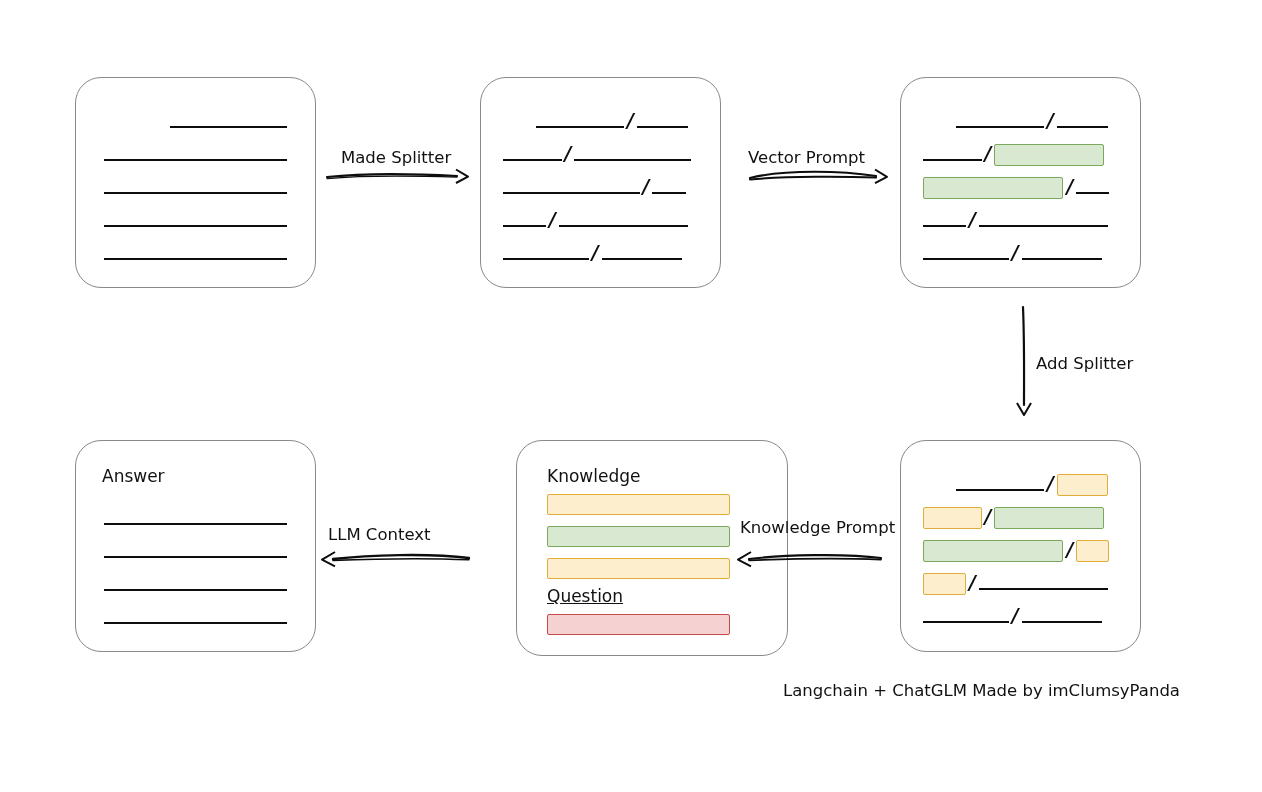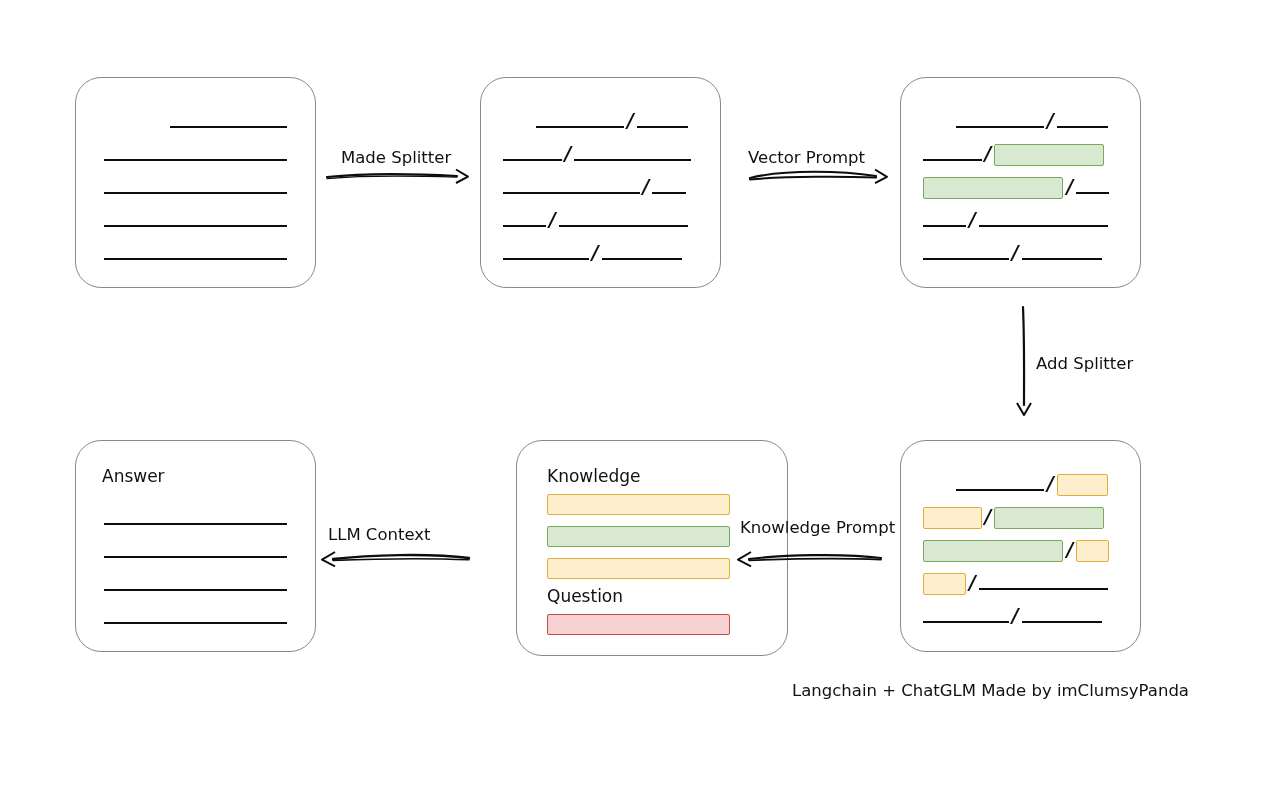--- a/index.html
+++ b/index.html
@@ -124,21 +124,21 @@
       <div class="row" style="top: 128px; padding-left: 28px; padding-right: 28px;">
         <span class="seg" style="width: 183px;"></span>
       </div>
       <div class="row" style="top: 161px; padding-left: 28px; padding-right: 28px;">
         <span class="seg" style="width: 183px;"></span>
       </div>
     </div>
 
   <div class="doc-box" id="node-prompt" style="left:480px;top:440px;width:272px;height:216px;margin-left:36px;">
     <div class="box-title" style="left:30px;top:25px;">Knowledge</div>
-    <div class="box-title" style="left:30px;top:145px;">Question</div>
+    <div class="box-title" style="left:30px;top:145px;text-decoration:underline;">Question</div>
     <div id="prompt-bars">
         <div class="kbar yellow" style="left: 30px; right: 28px; width: 183px; top: 53px;"></div>
         <div class="kbar green" style="left: 30px; right: 28px; width: 183px; top: 85px;"></div>
         <div class="kbar yellow" style="left: 30px; right: 28px; width: 183px; top: 117px;"></div>
         <div class="kbar red" style="left: 30px; width: 183px; top: 173px;"></div>
       </div>
   </div>
 
   <div class="doc-box" id="node-context-document" style="left:900px;top:440px;width:241px;height:212px;">
       <div class="row" style="top: 28px; padding-left: 22px; padding-right: 22px;">
@@ -196,15 +196,15 @@
   </svg>
   <div class="edge-label" style="left:740px;top:518px;">Knowledge Prompt</div>
 
   <svg class="arrow" style="left:319px;top:548px;" width="152" height="24" viewBox="0 0 152 24">
     <path d="M150,10 C110,5 50,7 14,11" stroke="#0d0d0d" stroke-width="2.4" fill="none" stroke-linecap="round"></path>
     <path d="M150,11.8 C110,10 50,11 14,12.4" stroke="#0d0d0d" stroke-width="1.6" fill="none" stroke-linecap="round"></path>
     <path d="M16,4 L3,11.6 L16,18.4" stroke="#0d0d0d" stroke-width="2" fill="none" stroke-linejoin="round"></path>
   </svg>
   <div class="edge-label" style="left:328px;top:525px;">LLM Context</div>
 
-  <div class="caption" style="left:783px;top:681px;margin-left:9px;">Langchain + ChatGLM Made by imClumsyPanda</div>
+  <div class="caption" style="left:783px;top:681px;">Langchain + ChatGLM Made by imClumsyPanda</div>
 
 </div>
 
 </body></html>

